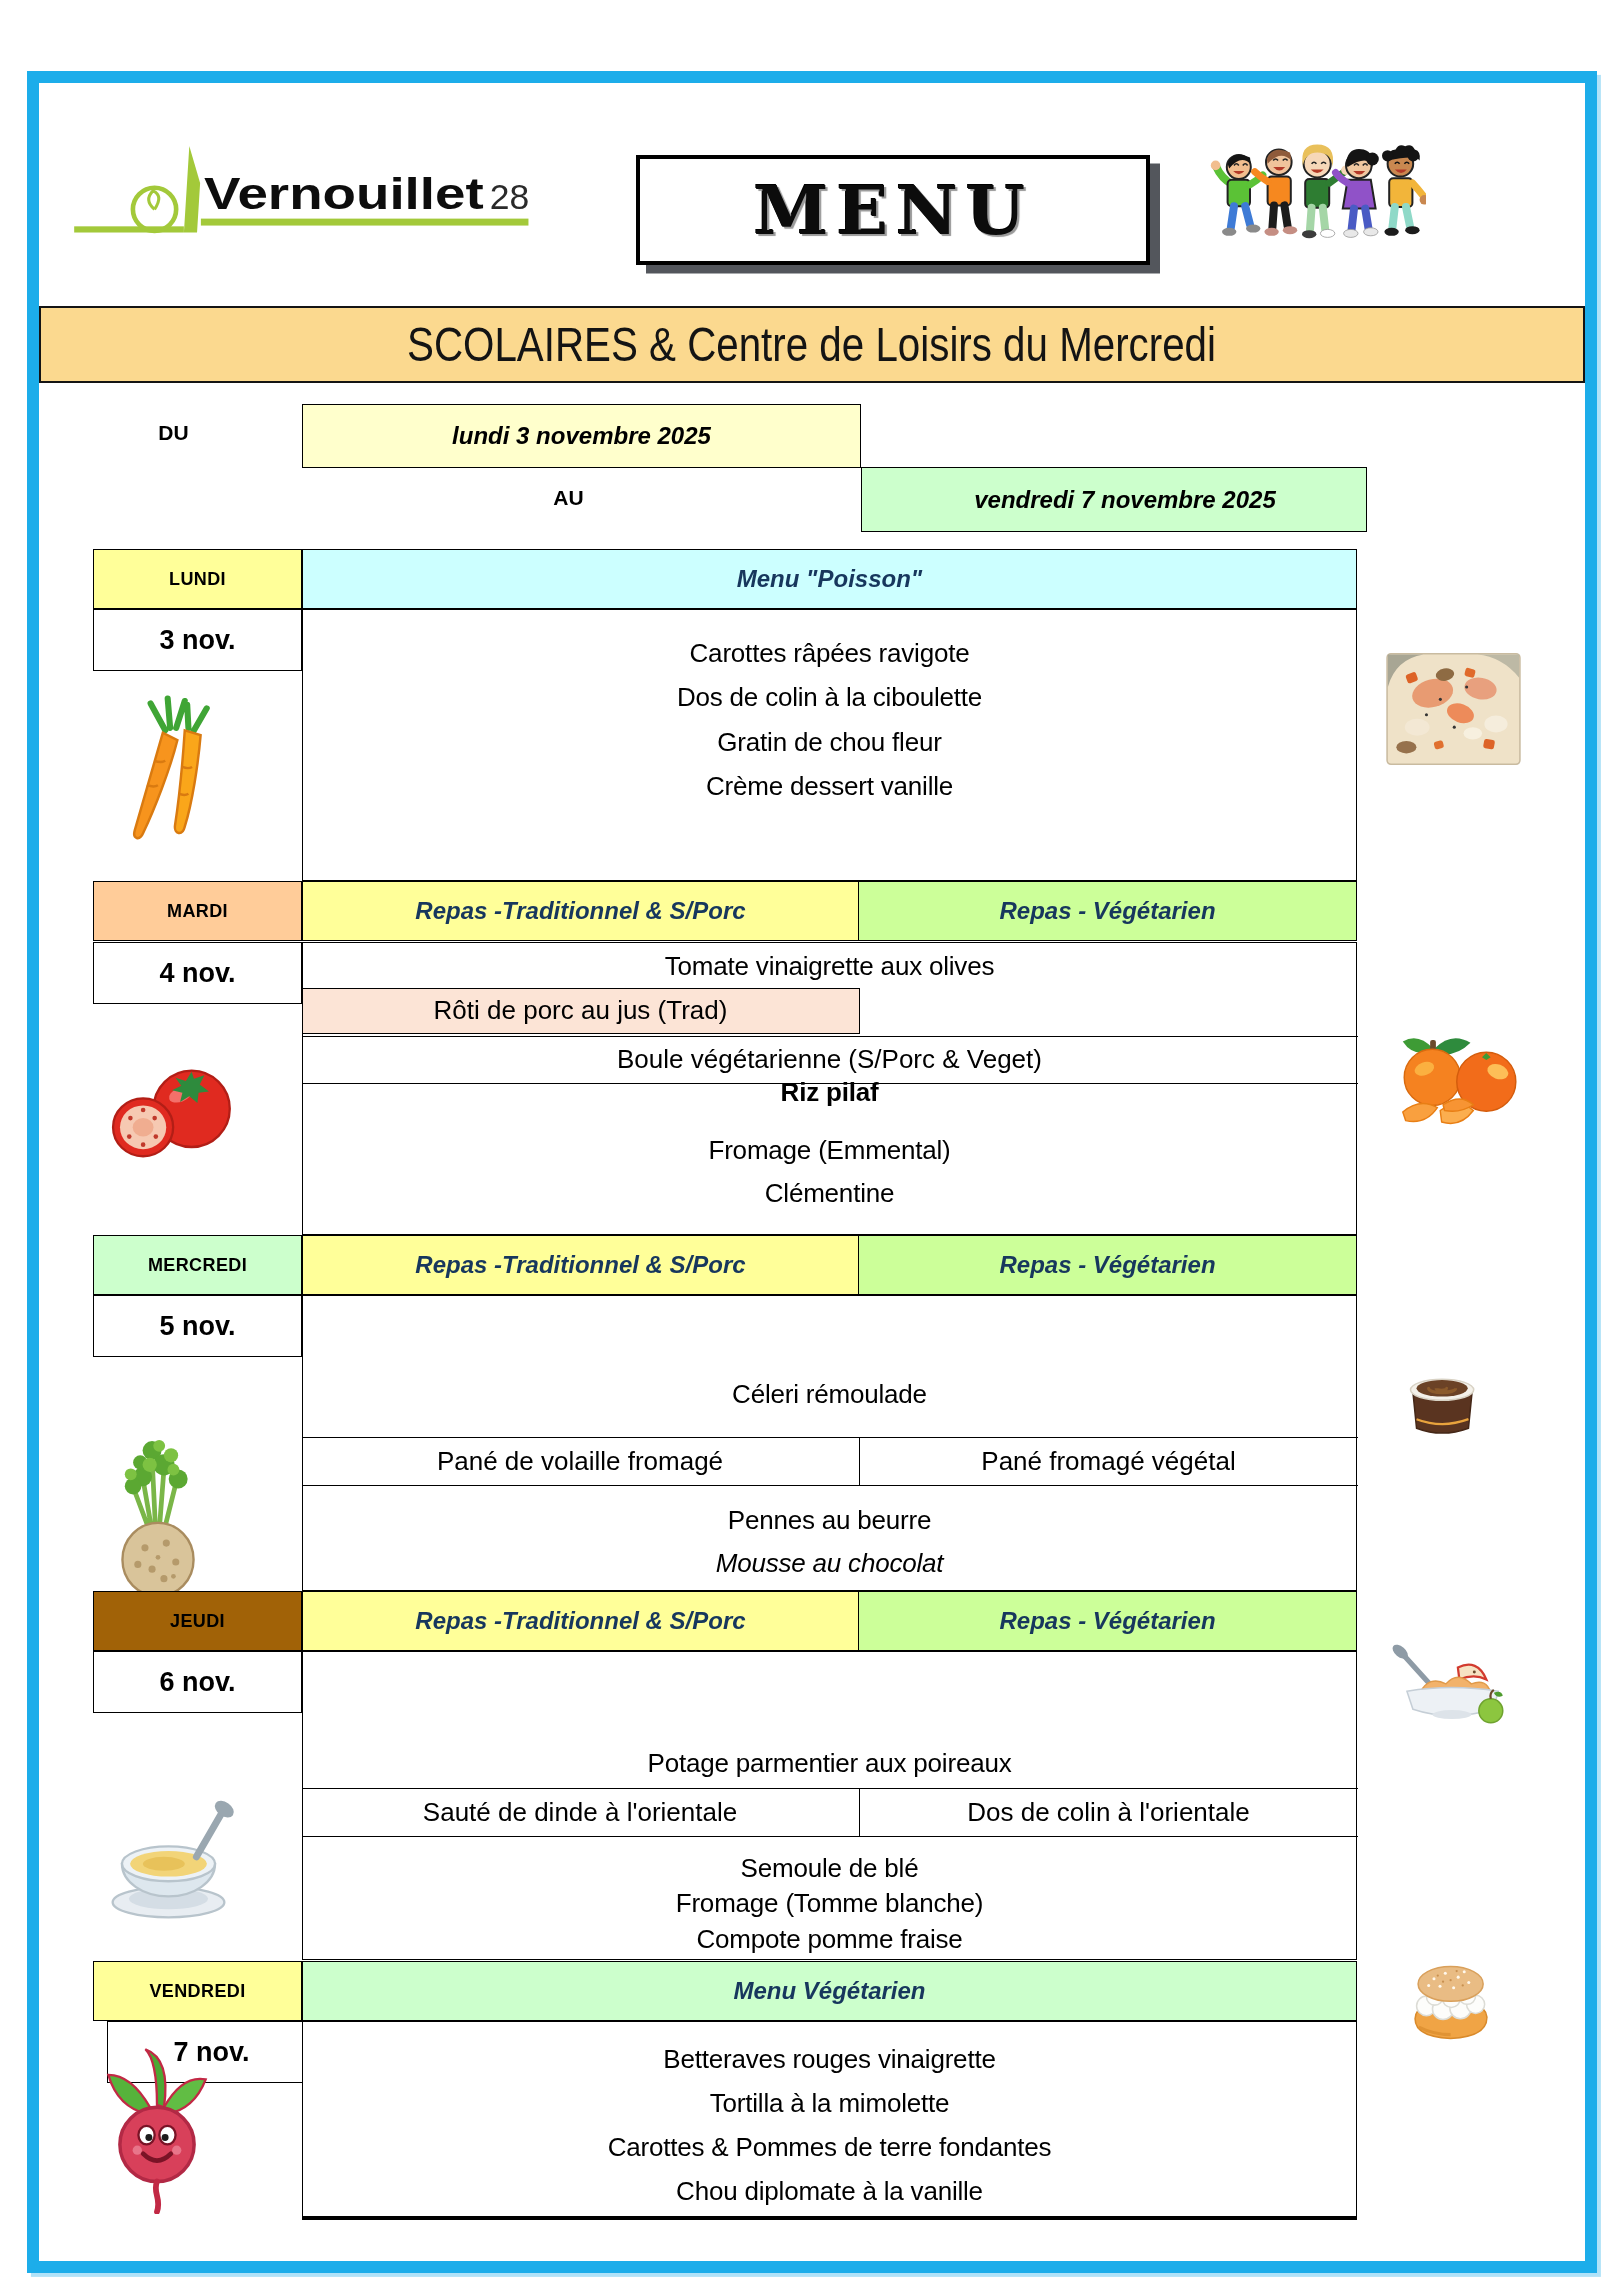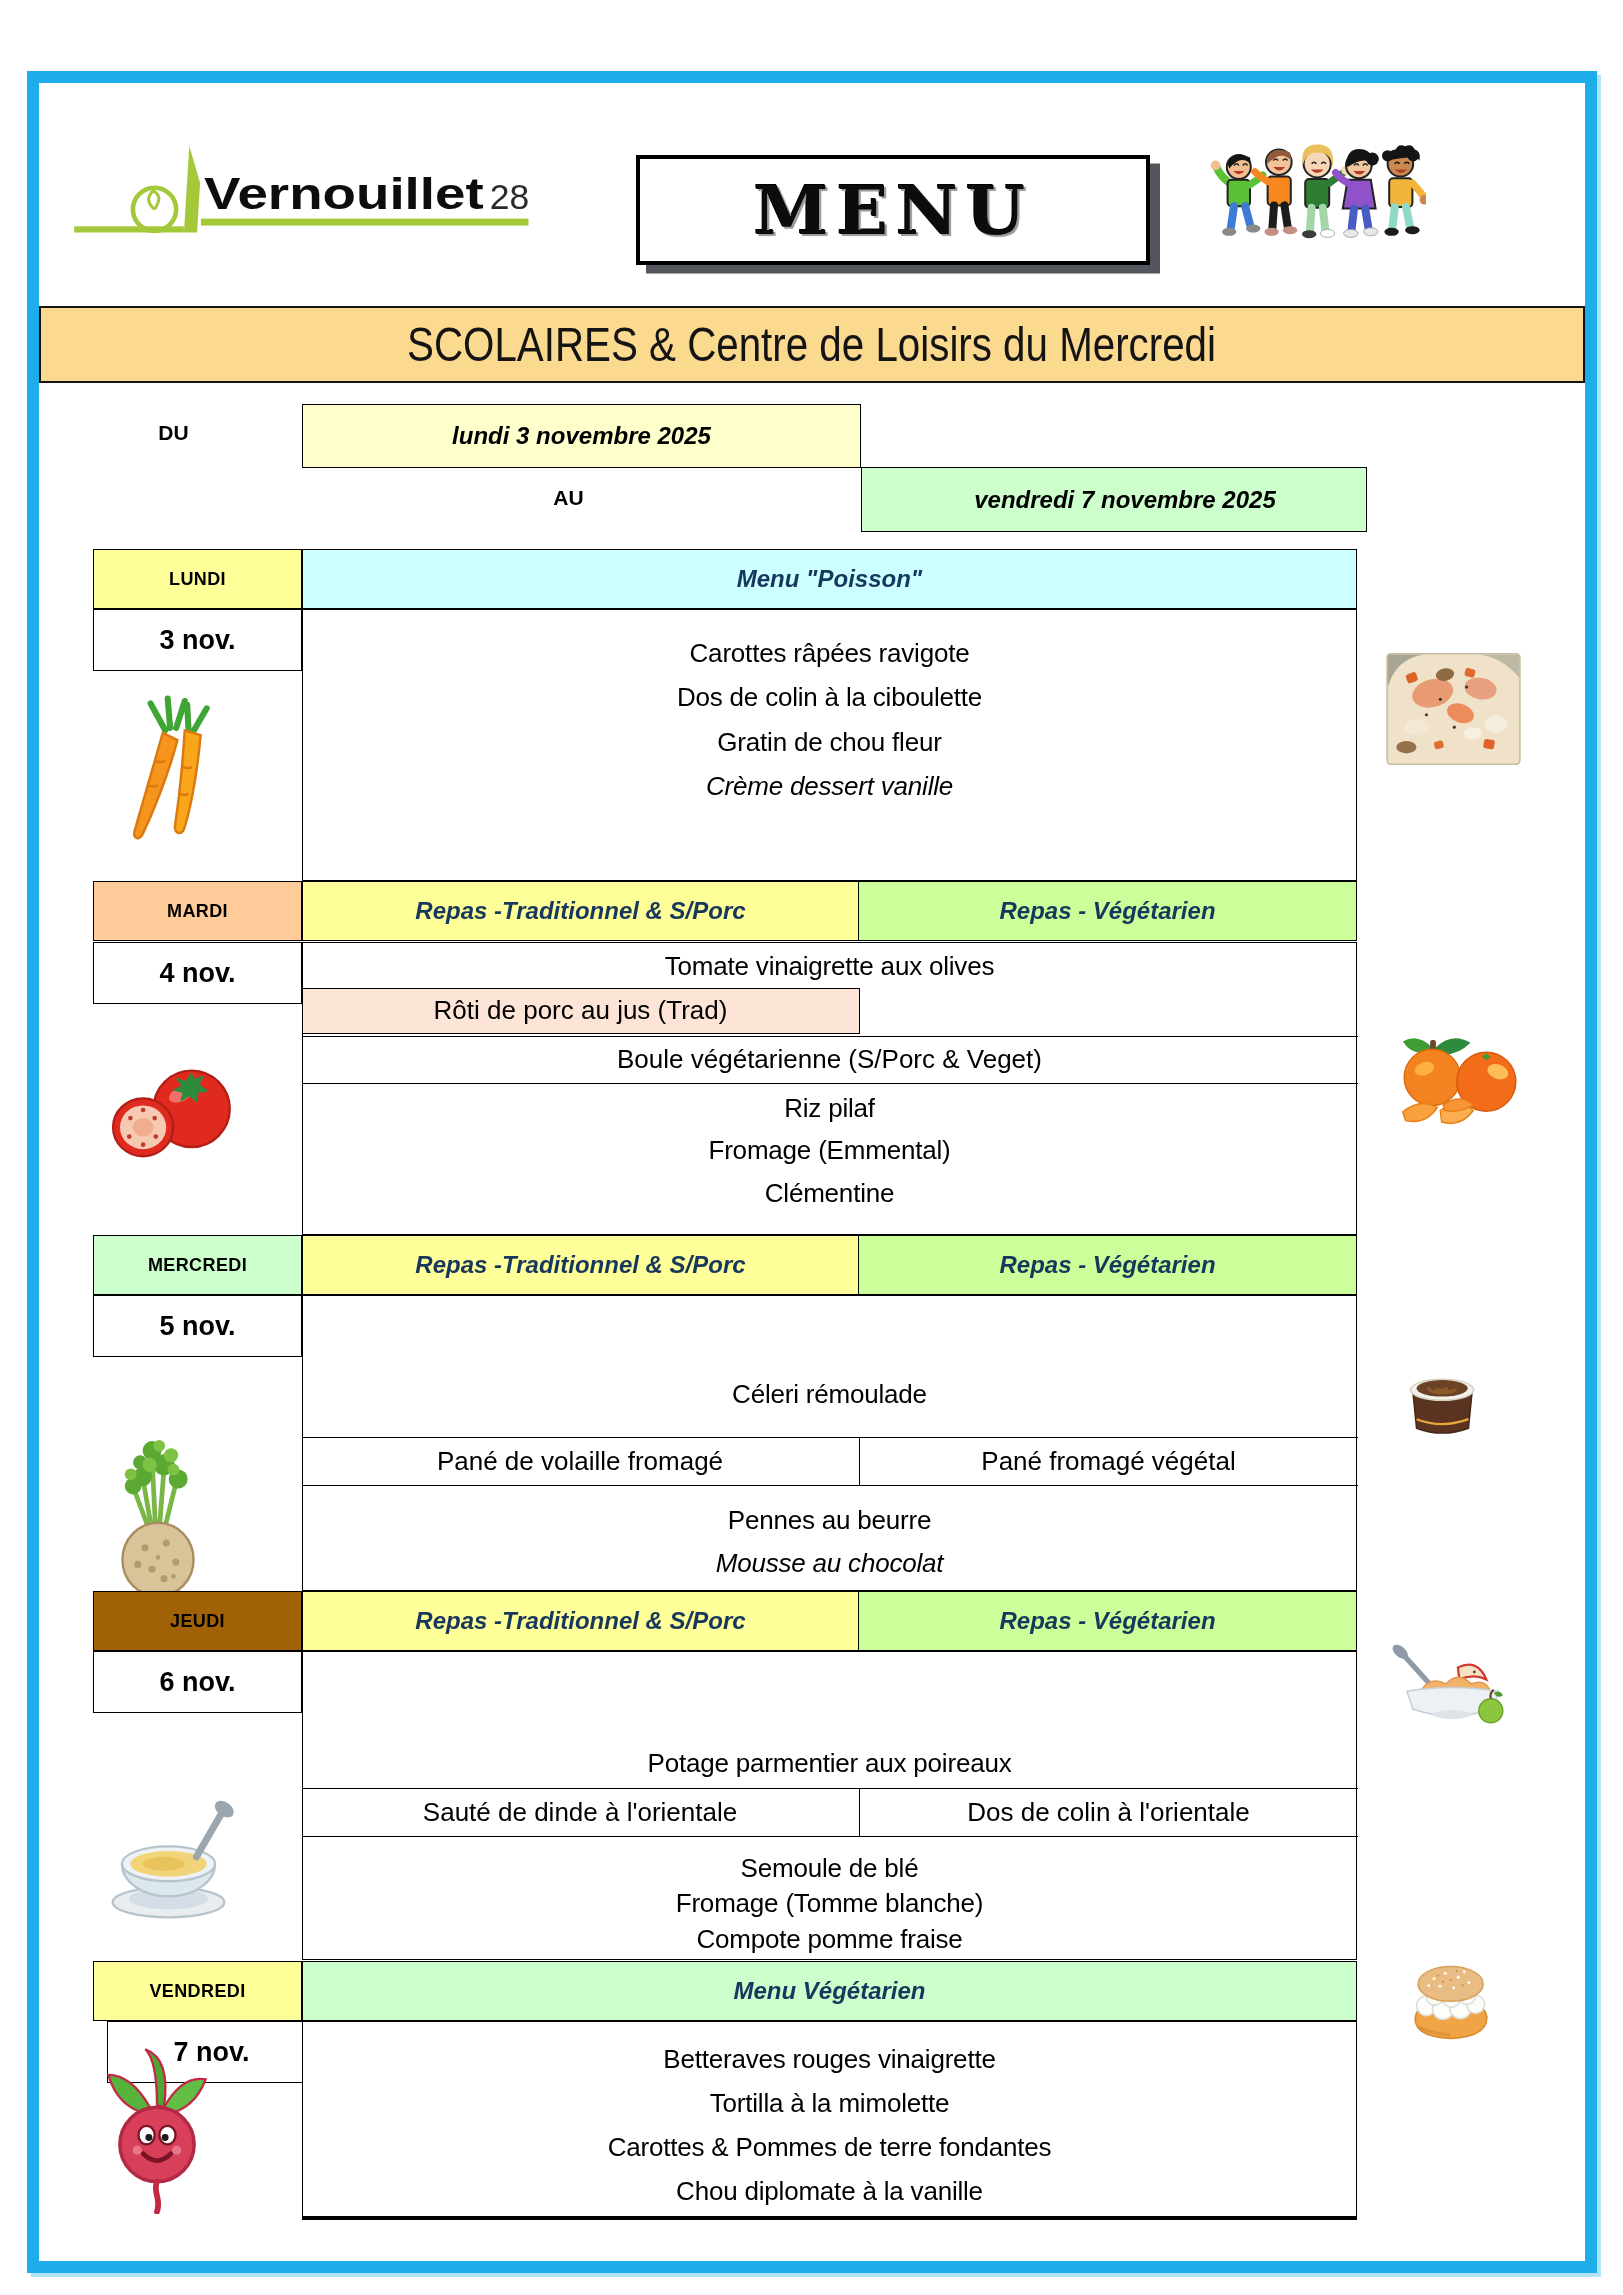--- a/index.html
+++ b/index.html
@@ -153,21 +153,21 @@
   <div class="cell menu-header" style="left:302px;top:549px;width:1055px;height:60px;background:#CCFFFF;">
       <span>Menu "Poisson"</span>
     </div>
   <div class="cell date-cell" style="left:93px;top:609px;width:209px;height:62px;">
       <span>3 nov.</span>
     </div>
   <div class="content-box" style="left:302px;top:609px;width:1055px;height:272px;">
     <div class="menu-line" style="top:22.4px;">Carottes râpées ravigote</div>
     <div class="menu-line" style="top:66px;">Dos de colin à la ciboulette</div>
     <div class="menu-line" style="top:111px;">Gratin de chou fleur</div>
-    <div class="menu-line" style="top:155px;font-style:italic;">Crème dessert vanille</div>
+    <div class="menu-line" style="top:155px;">Crème dessert vanille</div>
   </div>
   <div class="icon" style="left:114px;top:692px;width:122px;height:162px;">
     <svg viewBox="0 0 100 130">
       <path d="M42 30 L30 8 M46 28 L44 4 M51 28 L58 6 M61 28 L60 9 M65 31 L76 12" stroke="#3FA535" stroke-width="5" fill="none" stroke-linecap="round"></path>
       <path d="M40 32 C32 60 22 95 17 112 C15 119 21 121 24 114 C33 95 46 62 52 38 Z" fill="#F7941D" stroke="#D97A10" stroke-width="2"></path>
       <path d="M58 30 C56 60 52 95 50 108 C49 115 56 117 58 109 C64 90 69 58 71 34 Z" fill="#FAA61A" stroke="#D97A10" stroke-width="2"></path>
       <path d="M33 55 q6 2 9 0 M27 75 q6 2 9 0 M56 60 q5 2 8 0 M53 82 q5 2 8 0" stroke="#D97A10" stroke-width="2" fill="none"></path>
     </svg>
   </div>
   <div class="icon" style="left:1386px;top:653px;width:135px;height:112px;">
@@ -203,21 +203,21 @@
   <div class="cell menu-header" style="left:858px;top:881px;width:499px;height:60px;background:#CCFF99;">
       <span>Repas - Végétarien</span>
     </div>
   <div class="cell date-cell" style="left:93px;top:942px;width:209px;height:62px;">
       <span>4 nov.</span>
     </div>
   <div class="content-box" style="left:302px;top:942px;width:1055px;height:293px;">
     <div class="menu-line" style="top:1.5px;">Tomate vinaigrette aux olives</div>
     <div class="boxed-left" style="top:45px;">Rôti de porc au jus (Trad)</div>
     <div class="boxed-full" style="top:93px;">Boule végétarienne (S/Porc &amp; Veget)</div>
-    <div class="menu-line" style="top:144px;">Riz pilaf</div>
+    <div class="menu-line" style="top:128px;font-weight:bold;">Riz pilaf</div>
     <div class="menu-line" style="top:186px;">Fromage (Emmental)</div>
     <div class="menu-line" style="top:229px;">Clémentine</div>
   </div>
   <div class="icon" style="left:108px;top:1058px;width:128px;height:104px;">
     <svg viewBox="0 0 110 90">
       <circle cx="72" cy="44" r="33" fill="#E02A20" stroke="#B21E16" stroke-width="2"></circle>
       <ellipse cx="62" cy="32" rx="10" ry="6" fill="#F3706A" transform="rotate(-20 62 32)"></ellipse>
       <path d="M72 12 l-5 8 l-9 -3 l5 7 l-8 4 l9 2 l-2 8 l8 -5 l7 6 l1 -9 l9 -1 l-8 -6 l4 -8 l-9 3 z" fill="#2E8B3D"></path>
       <ellipse cx="30" cy="60" rx="26" ry="25" fill="#E02A20" stroke="#B21E16" stroke-width="2"></ellipse>
       <ellipse cx="30" cy="60" rx="20" ry="19" fill="#F6C9B2"></ellipse>

